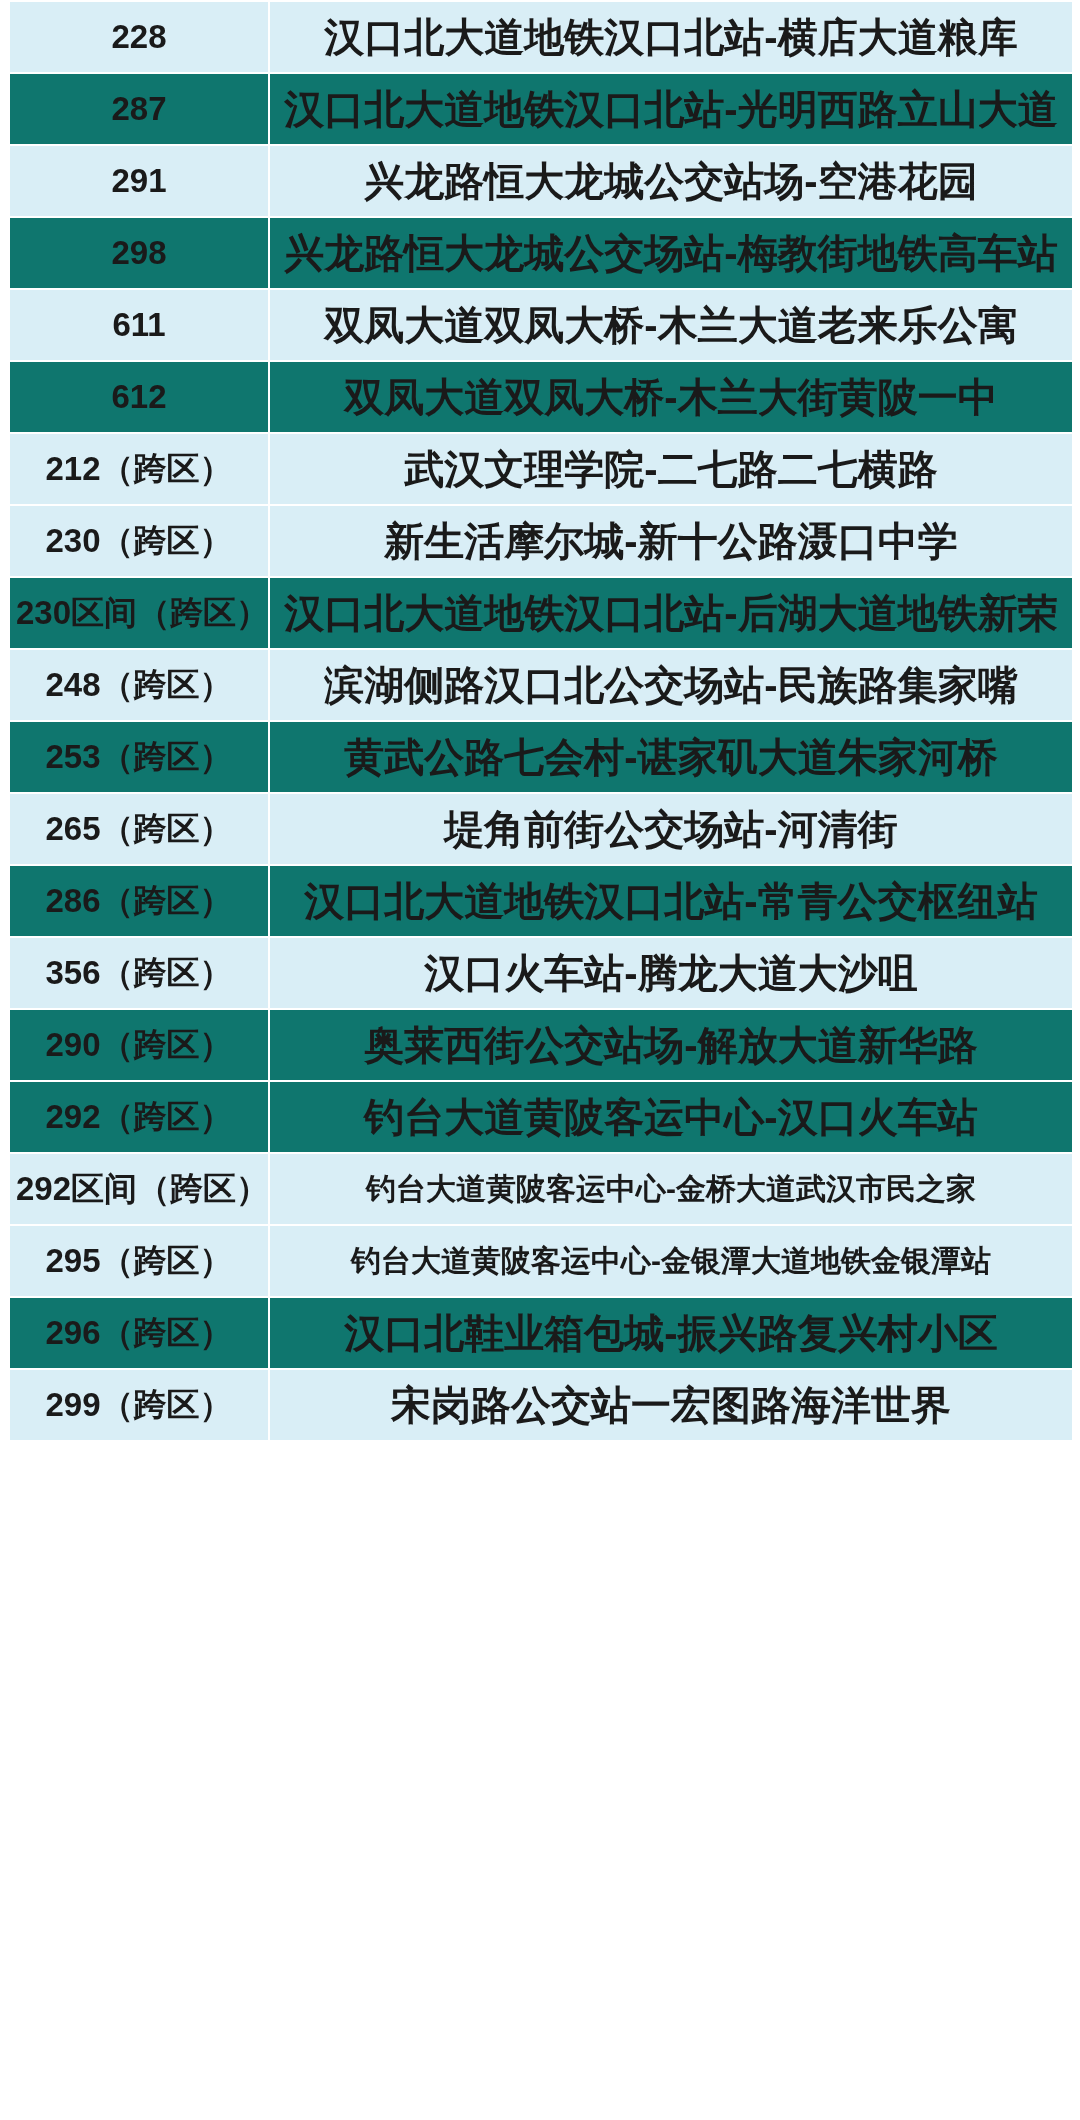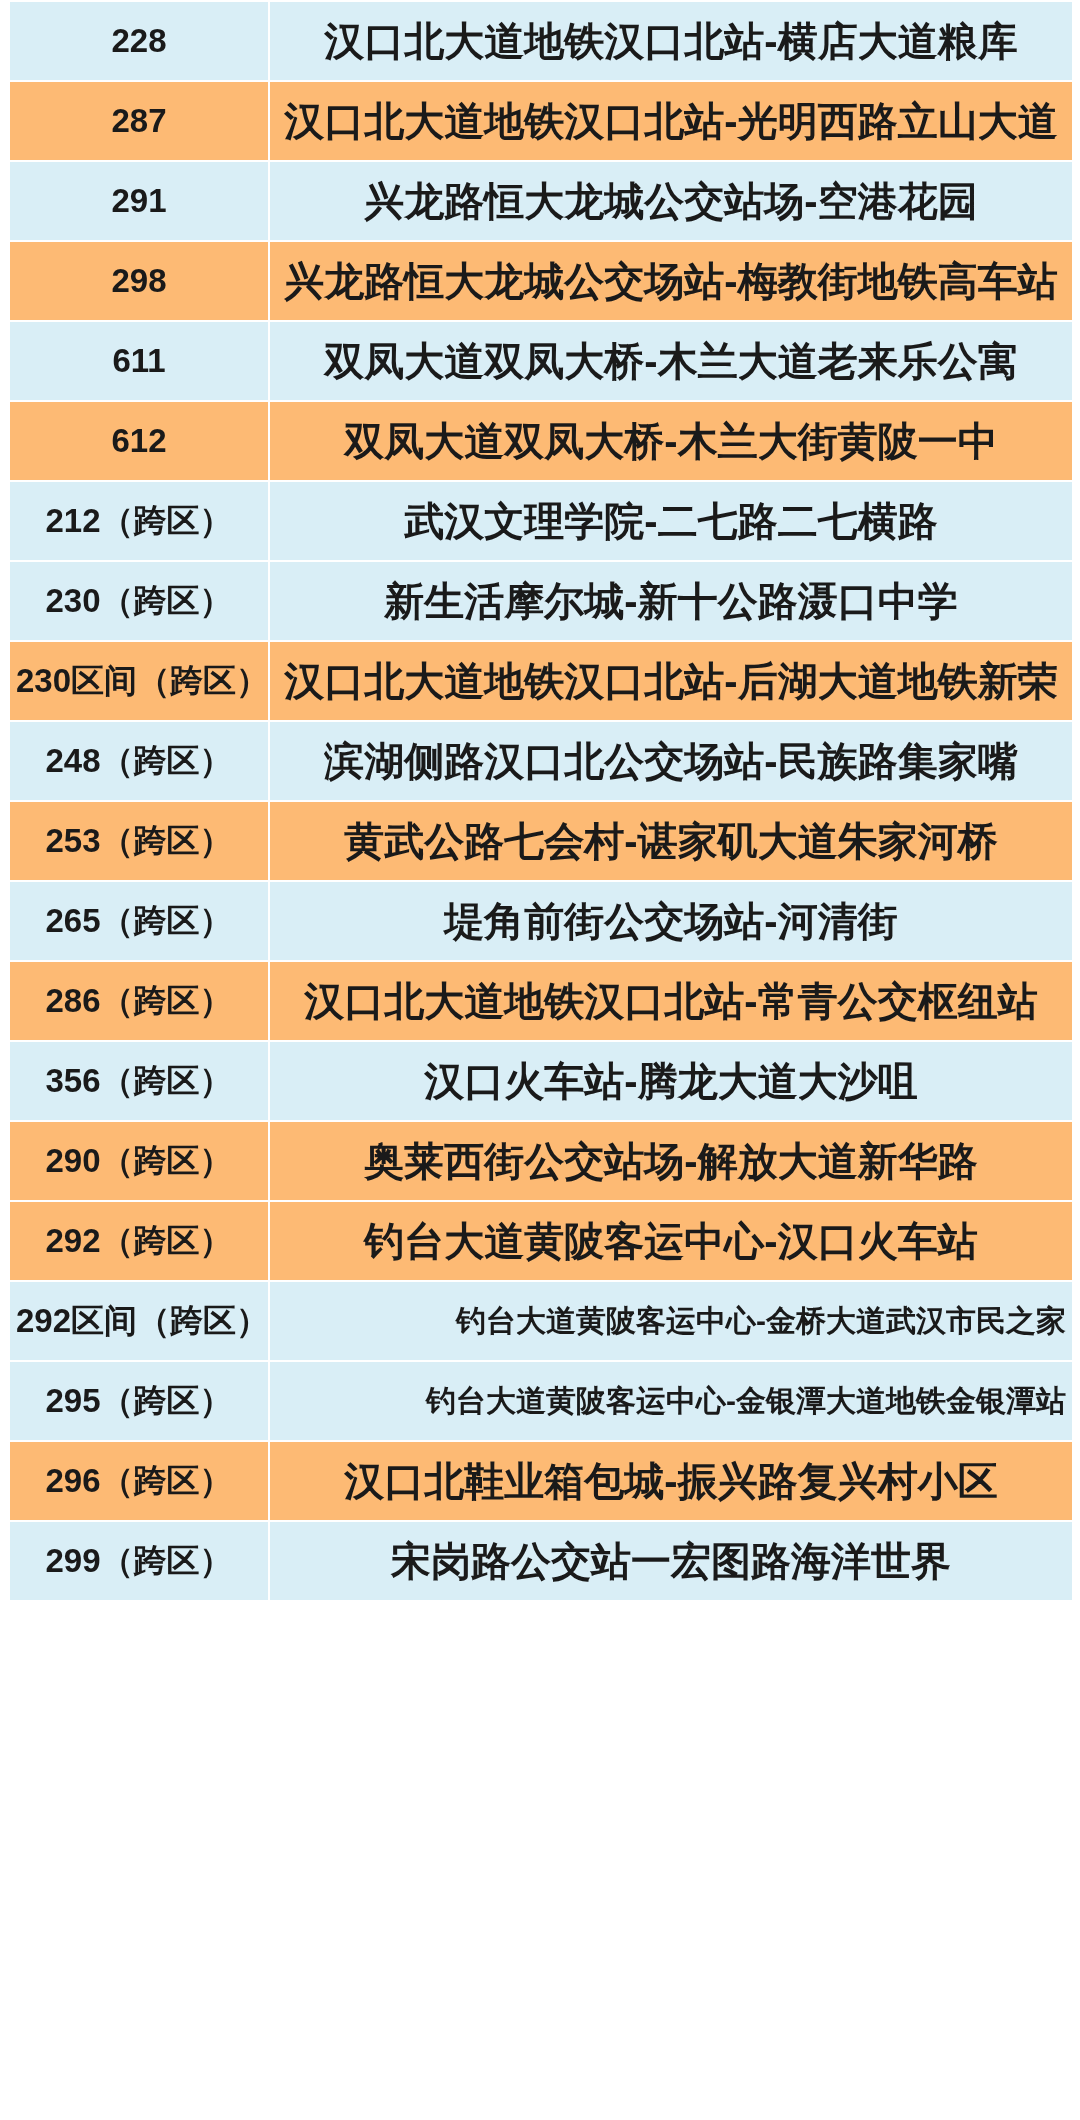--- a/index.html
+++ b/index.html
@@ -22,45 +22,44 @@
     border-collapse: collapse;
     table-layout: fixed;
     margin: 0 auto;
   }
   table.bus-table col.c-route { width: 260px; }
   table.bus-table col.c-name  { width: 804px; }
 
   table.bus-table td {
     border: 2px solid #ffffff;
     background: #d9eef6;
-    height: 80px;
+    height: 72px;
     vertical-align: middle;
     text-align: center;
     color: #1a1a1a;
     font-size: 31px;
     line-height: 1.25;
     padding: 4px 6px;
     box-sizing: border-box;
     font-weight: 700;
     white-space: nowrap;
     overflow: hidden;
   }
   table.bus-table tr.alt td {
-    background: #fdba74;
+    background: #0f766e;
   }
   table.bus-table td.route {
     font-size: 33px;
     letter-spacing: 0px;
   }
   table.bus-table td.name {
     font-size: 40px;
   }
   table.bus-table td.name.small {
     font-size: 30px;
-    text-align: right;
   }
   
 </style>
 </head>
 <body>
 
 <div class="sheet">
   <table class="bus-table">
     <colgroup>
       <col class="c-route">

